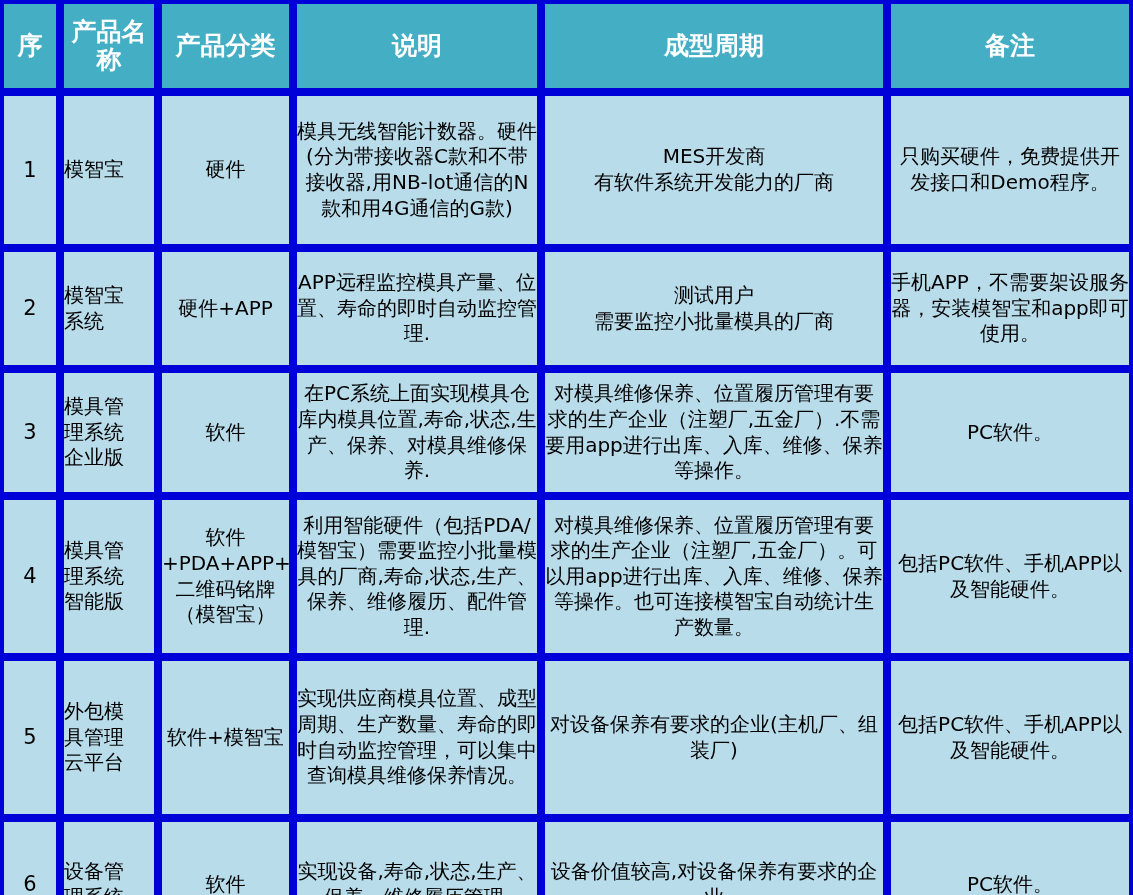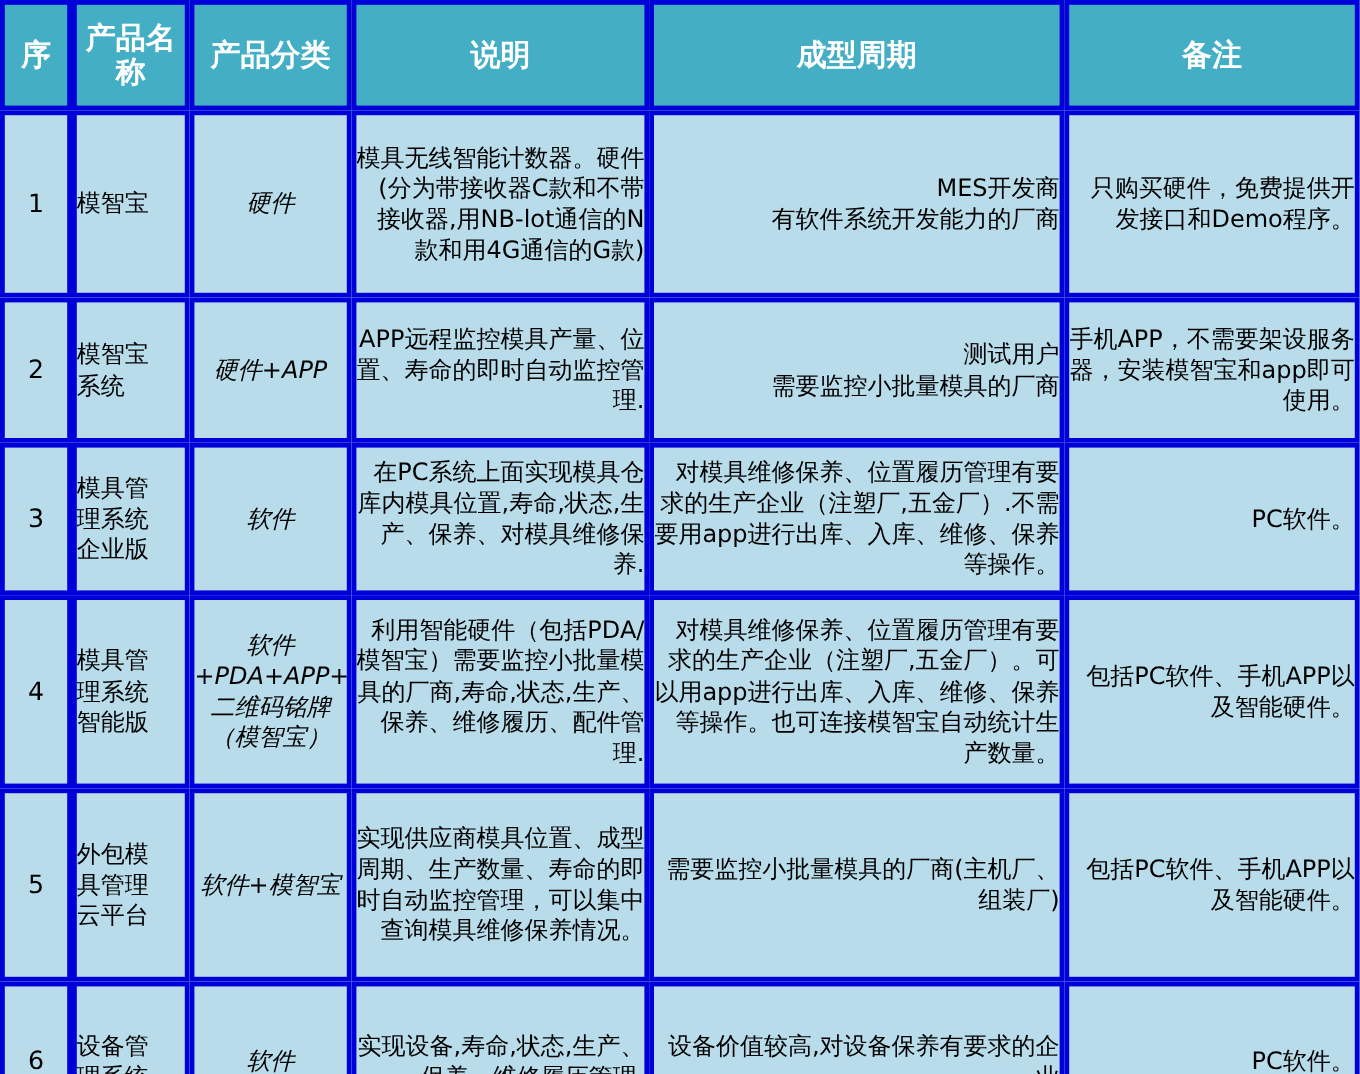--- a/index.html
+++ b/index.html
@@ -47,26 +47,25 @@
   td.c-idx {
     text-align: center;
     font-size: 21px;
   }
   td.c-name {
     padding: 2px 3px;
   }
   td.c-cat {
     text-align: center;
     padding: 2px 3px;
-    font-style: italic;
   }
   td.c-desc,
   td.c-target,
   td.c-remark {
-    text-align: right;
+    text-align: center;
     padding: 2px 2px 2px 4px;
   }
   col.w-idx { width: 60px; }
   col.w-name { width: 98px; }
   col.w-cat { width: 135px; }
   col.w-desc { width: 248px; }
   col.w-target { width: 346px; }
   col.w-remark { width: 246px; }
   tr.r1 td { height: 148px; }
   tr.r2 td { height: 113px; }
@@ -214,21 +213,21 @@
 具管理
 云平台</span>
         </td>
       <td class="c-cat">
           <span class="cell-text">软件+模智宝</span>
         </td>
       <td class="c-desc">
           <span class="cell-text">实现供应商模具位置、成型周期、生产数量、寿命的即时自动监控管理，可以集中查询模具维修保养情况。</span>
         </td>
       <td class="c-target">
-          <span class="cell-text">需要监控小批量模具的厂商(主机厂、组装厂)</span>
+          <span class="cell-text">对设备保养有要求的企业(主机厂、组装厂)</span>
         </td>
       <td class="c-remark">
           <span class="cell-text">包括PC软件、手机APP以及智能硬件。</span>
         </td>
     </tr>
     <tr class="r6">
       <td class="c-idx">
           <span class="cell-text">6</span>
         </td>
       <td class="c-name">

